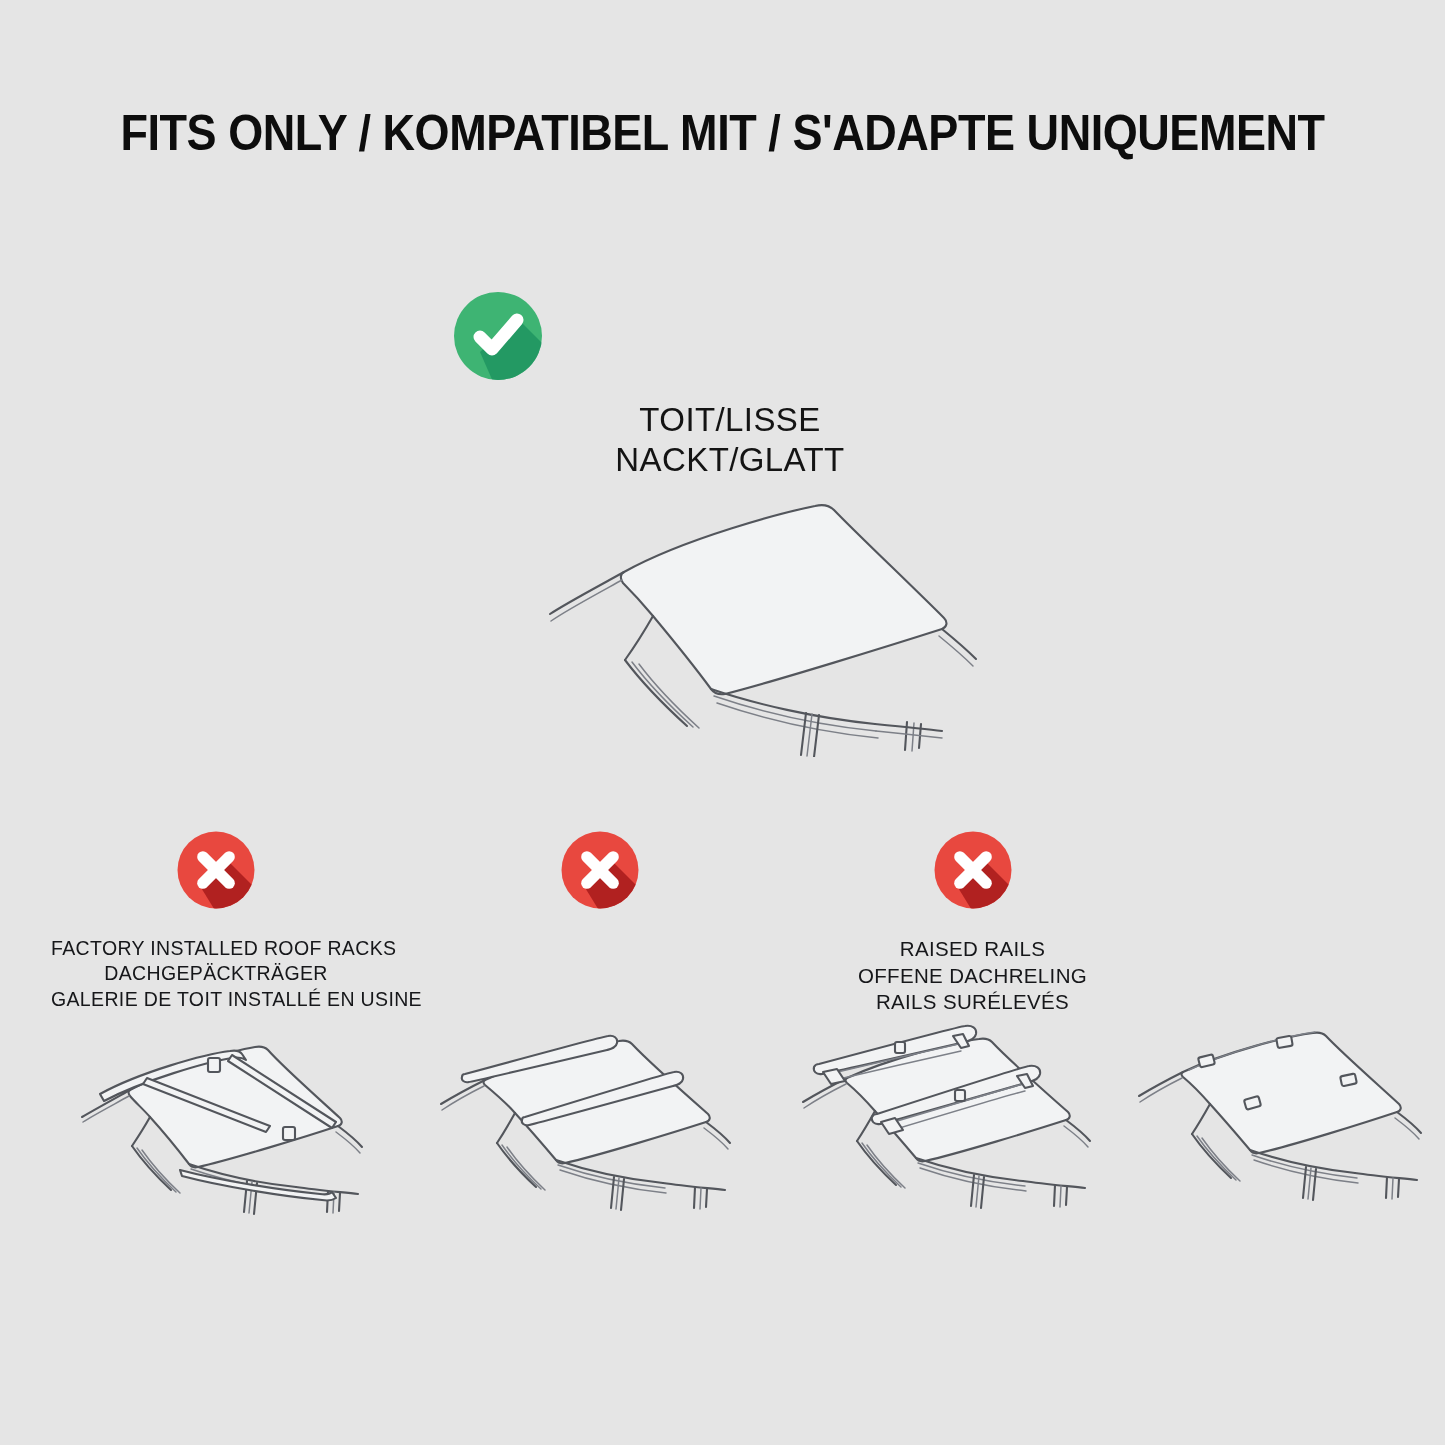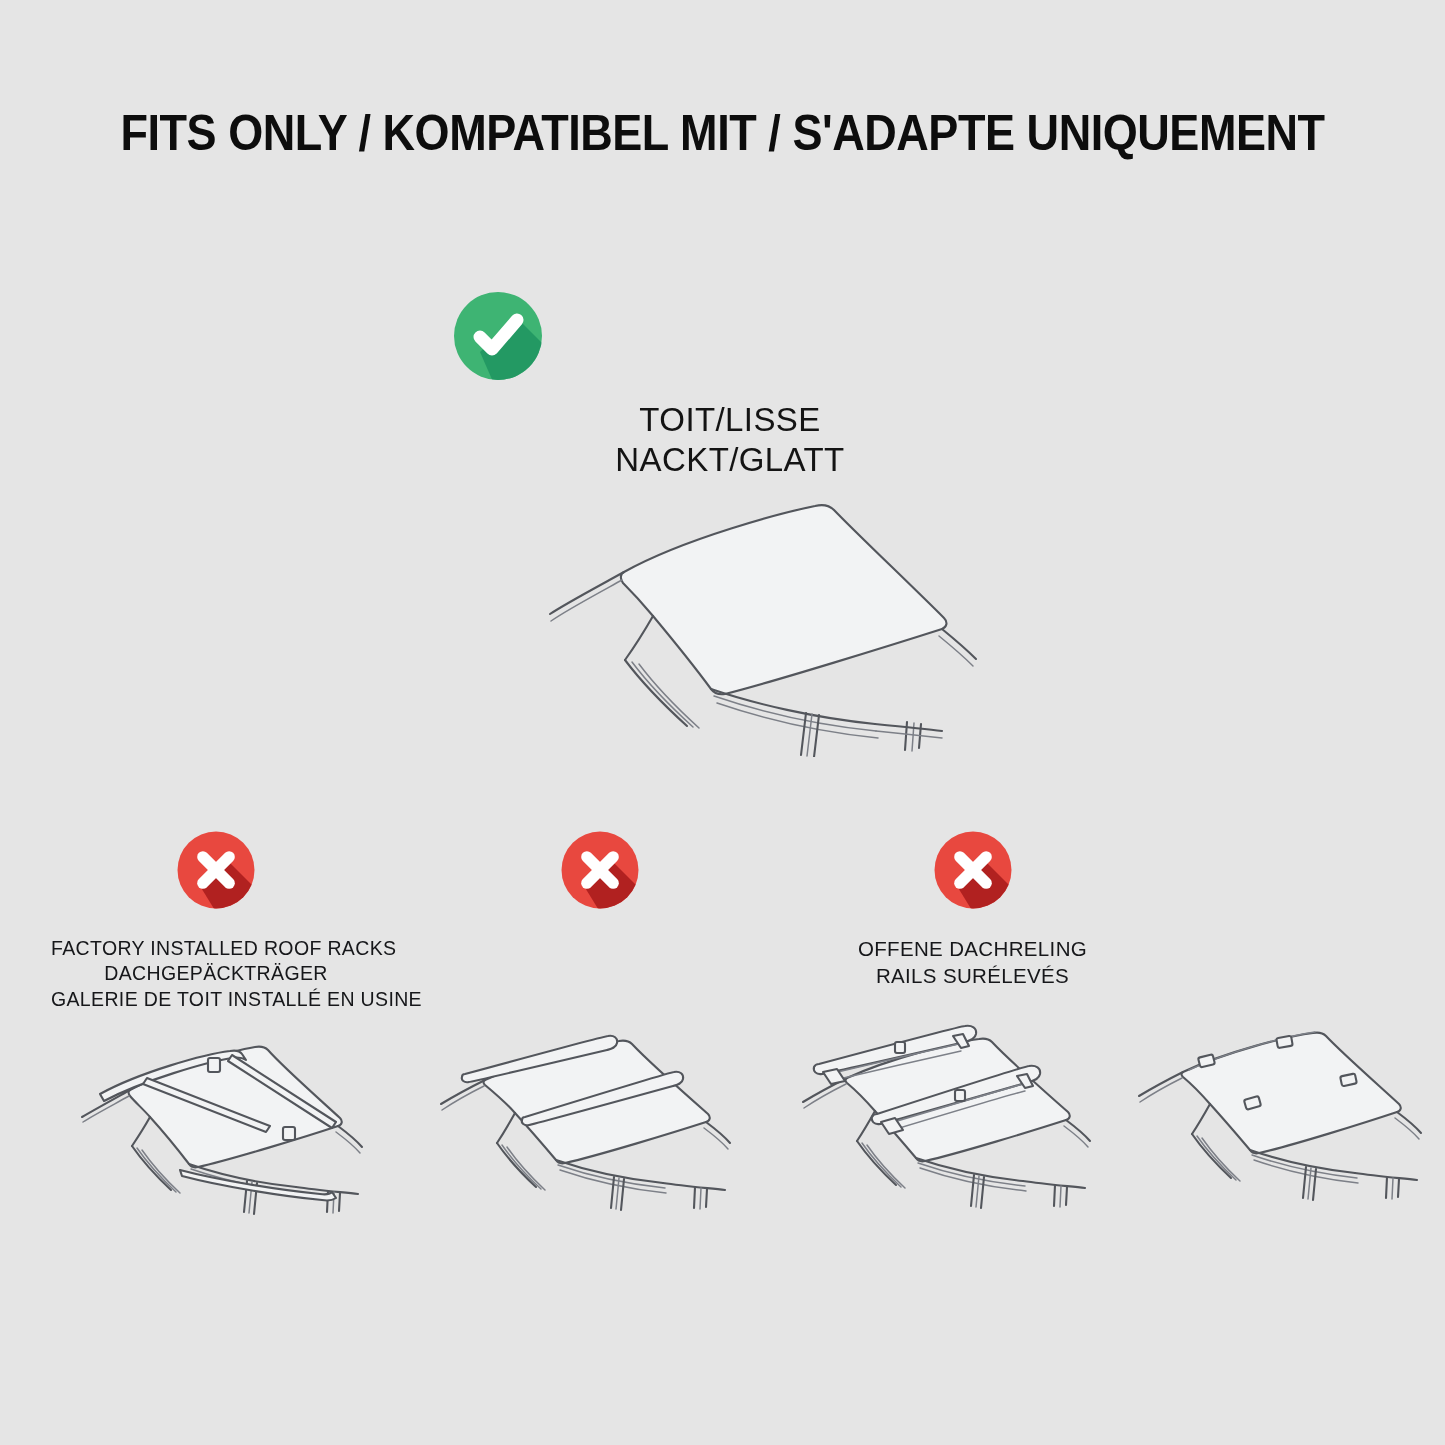--- a/index.html
+++ b/index.html
@@ -315,20 +315,21 @@
         <g clip-path="url(#clipR3)">
           <polygon points="60,36 96,72 96,96 48,96 32,70" fill="#ab1d1d" opacity="0.9"></polygon>
         </g>
         <g stroke="#ffffff" stroke-width="13" stroke-linecap="round">
           <line x1="33" y1="33" x2="63" y2="63"></line>
           <line x1="63" y1="33" x2="33" y2="63"></line>
         </g>
       </svg>
     </div>
     <div class="col-labels">
+      <div>RAISED RAILS</div>
       <div>OFFENE DACHRELING</div>
       <div>RAILS SURÉLEVÉS</div>
     </div>
   </div>
 
   <div class="col-art" style="left:785px;">
     <svg width="375" height="215" viewBox="0 0 375 215">
       <path class="rl-fill" d="M62,56 C106,36 170,20 194,17 C200,16 204,17 207,20
                C222,36 258,68 283,90 C286,93 285,97 281,98
                C250,108 172,132 140,139 C136,140 133,139 131,136

